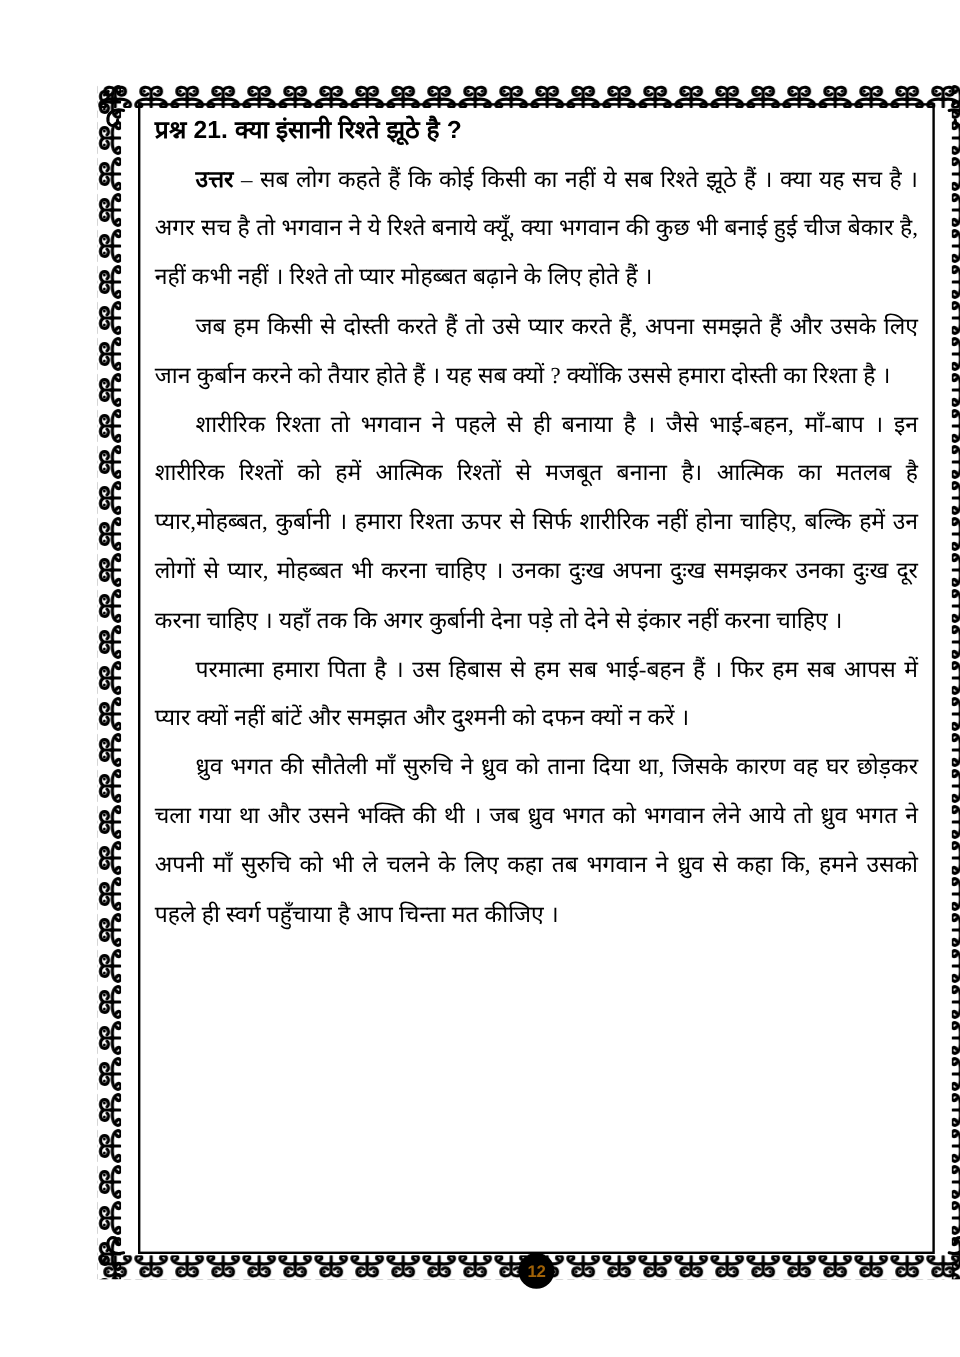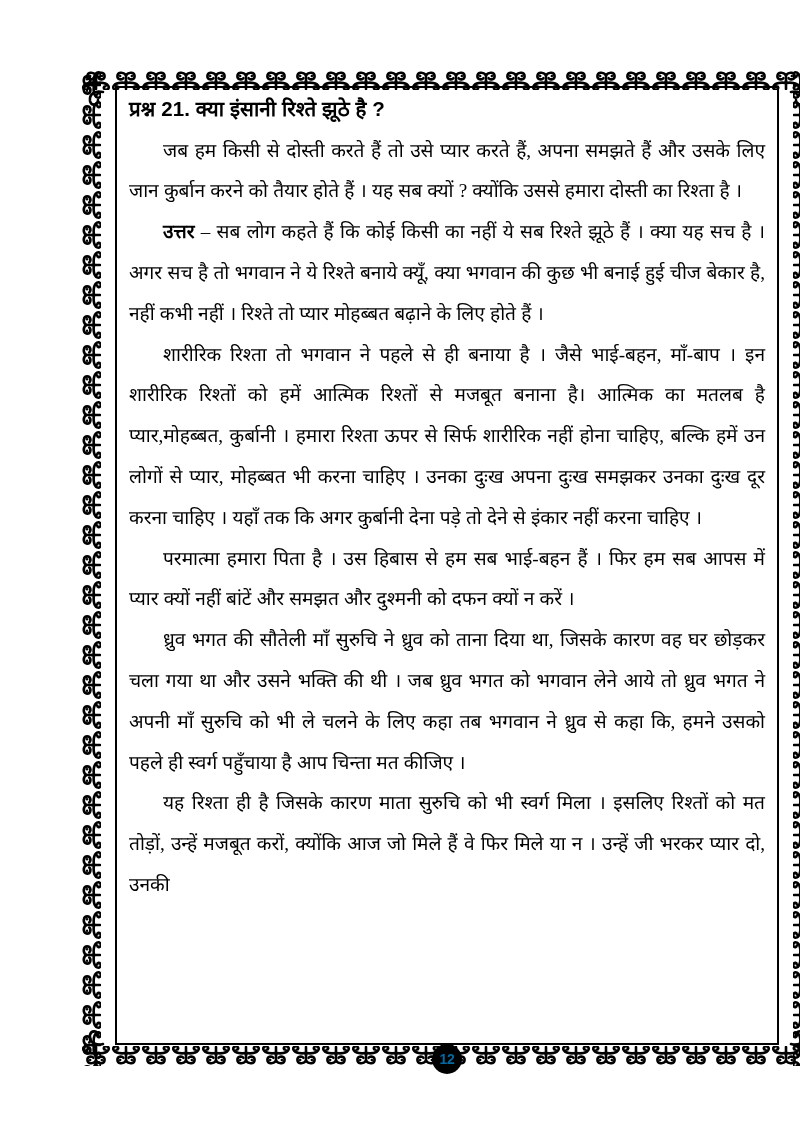--- a/index.html
+++ b/index.html
@@ -57,21 +57,21 @@
   
   .page-number-badge {
     position: absolute;
     left: 50%;
     top: 1044px;
     transform: translateX(-50%);
     width: 30px;
     height: 30px;
     border-radius: 50%;
     background: #000000;
-    color: #0369a1;
+    color: #a16207;
     display: flex;
     align-items: center;
     justify-content: center;
     font-family: "Liberation Sans", sans-serif;
     font-weight: bold;
     font-size: 14px;
     letter-spacing: -0.3px;
     z-index: 6;
   }
 
@@ -175,30 +175,29 @@
       </g>
     </svg>
   </div>
 
   <div class="inner-rule"></div>
 
   <div class="content">
 
     <h1 class="doc-heading">प्रश्न 21. क्या इंसानी रिश्ते झूठे है ?</h1>
 
+    <p class="para"><span class="answer-label">उत्तर</span><span> – सब लोग कहते हैं कि कोई किसी का नहीं  ये सब रिश्ते झूठे हैं । क्या यह सच है । अगर सच है तो भगवान ने ये रिश्ते बनाये क्यूँ, क्या भगवान की कुछ भी बनाई हुई चीज बेकार है, नहीं कभी नहीं । रिश्ते तो प्यार मोहब्बत बढ़ाने के लिए होते हैं ।</span></p>
+
     <p class="para">जब हम किसी से दोस्ती करते हैं तो उसे प्यार करते हैं, अपना समझते हैं और उसके लिए जान कुर्बान करने को तैयार होते हैं । यह सब क्यों ? क्योंकि उससे हमारा दोस्ती का रिश्ता है ।</p>
 
-    <p class="para"><span class="answer-label">उत्तर</span><span> – सब लोग कहते हैं कि कोई किसी का नहीं  ये सब रिश्ते झूठे हैं । क्या यह सच है । अगर सच है तो भगवान ने ये रिश्ते बनाये क्यूँ, क्या भगवान की कुछ भी बनाई हुई चीज बेकार है, नहीं कभी नहीं । रिश्ते तो प्यार मोहब्बत बढ़ाने के लिए होते हैं ।</span></p>
-
     <p class="para">शारीरिक रिश्ता तो भगवान ने पहले से ही बनाया है । जैसे भाई-बहन, माँ-बाप । इन शारीरिक रिश्तों को हमें आत्मिक रिश्तों से मजबूत बनाना है। आत्मिक का मतलब है प्यार,मोहब्बत, कुर्बानी । हमारा रिश्ता ऊपर से सिर्फ शारीरिक नहीं होना चाहिए, बल्कि हमें उन लोगों से प्यार, मोहब्बत भी करना चाहिए । उनका दुःख अपना दुःख समझकर उनका दुःख दूर करना चाहिए । यहाँ तक कि अगर कुर्बानी देना पड़े तो देने से इंकार नहीं करना चाहिए ।</p>
 
     <p class="para">परमात्मा हमारा पिता है । उस हिबास से हम सब भाई-बहन हैं । फिर हम सब आपस में प्यार क्यों नहीं बांटें और समझत और दुश्मनी को दफन क्यों न करें ।</p>
 
 
     <p class="para">ध्रुव भगत की सौतेली माँ सुरुचि ने ध्रुव को ताना दिया था, जिसके कारण वह घर छोड़कर चला गया था और उसने भक्ति की थी । जब ध्रुव भगत को भगवान लेने आये तो ध्रुव भगत ने अपनी माँ सुरुचि को भी ले चलने के लिए कहा तब भगवान ने ध्रुव से कहा कि, हमने उसको पहले ही स्वर्ग पहुँचाया है आप चिन्ता मत कीजिए ।</p>
 
-    <p class="para last-visible">यह रिश्ता ही है जिसके कारण माता सुरुचि को भी स्वर्ग मिला । इसलिए रिश्तों को मत तोड़ों, उन्हें मजबूत करों, क्योंकि आज जो मिले हैं वे फिर मिले या न । उन्हें जी भरकर प्यार दो, उनकी</p>
 
   </div>
 
   <div class="page-number-badge">12</div>
 
 </div>
 
 </body></html>

